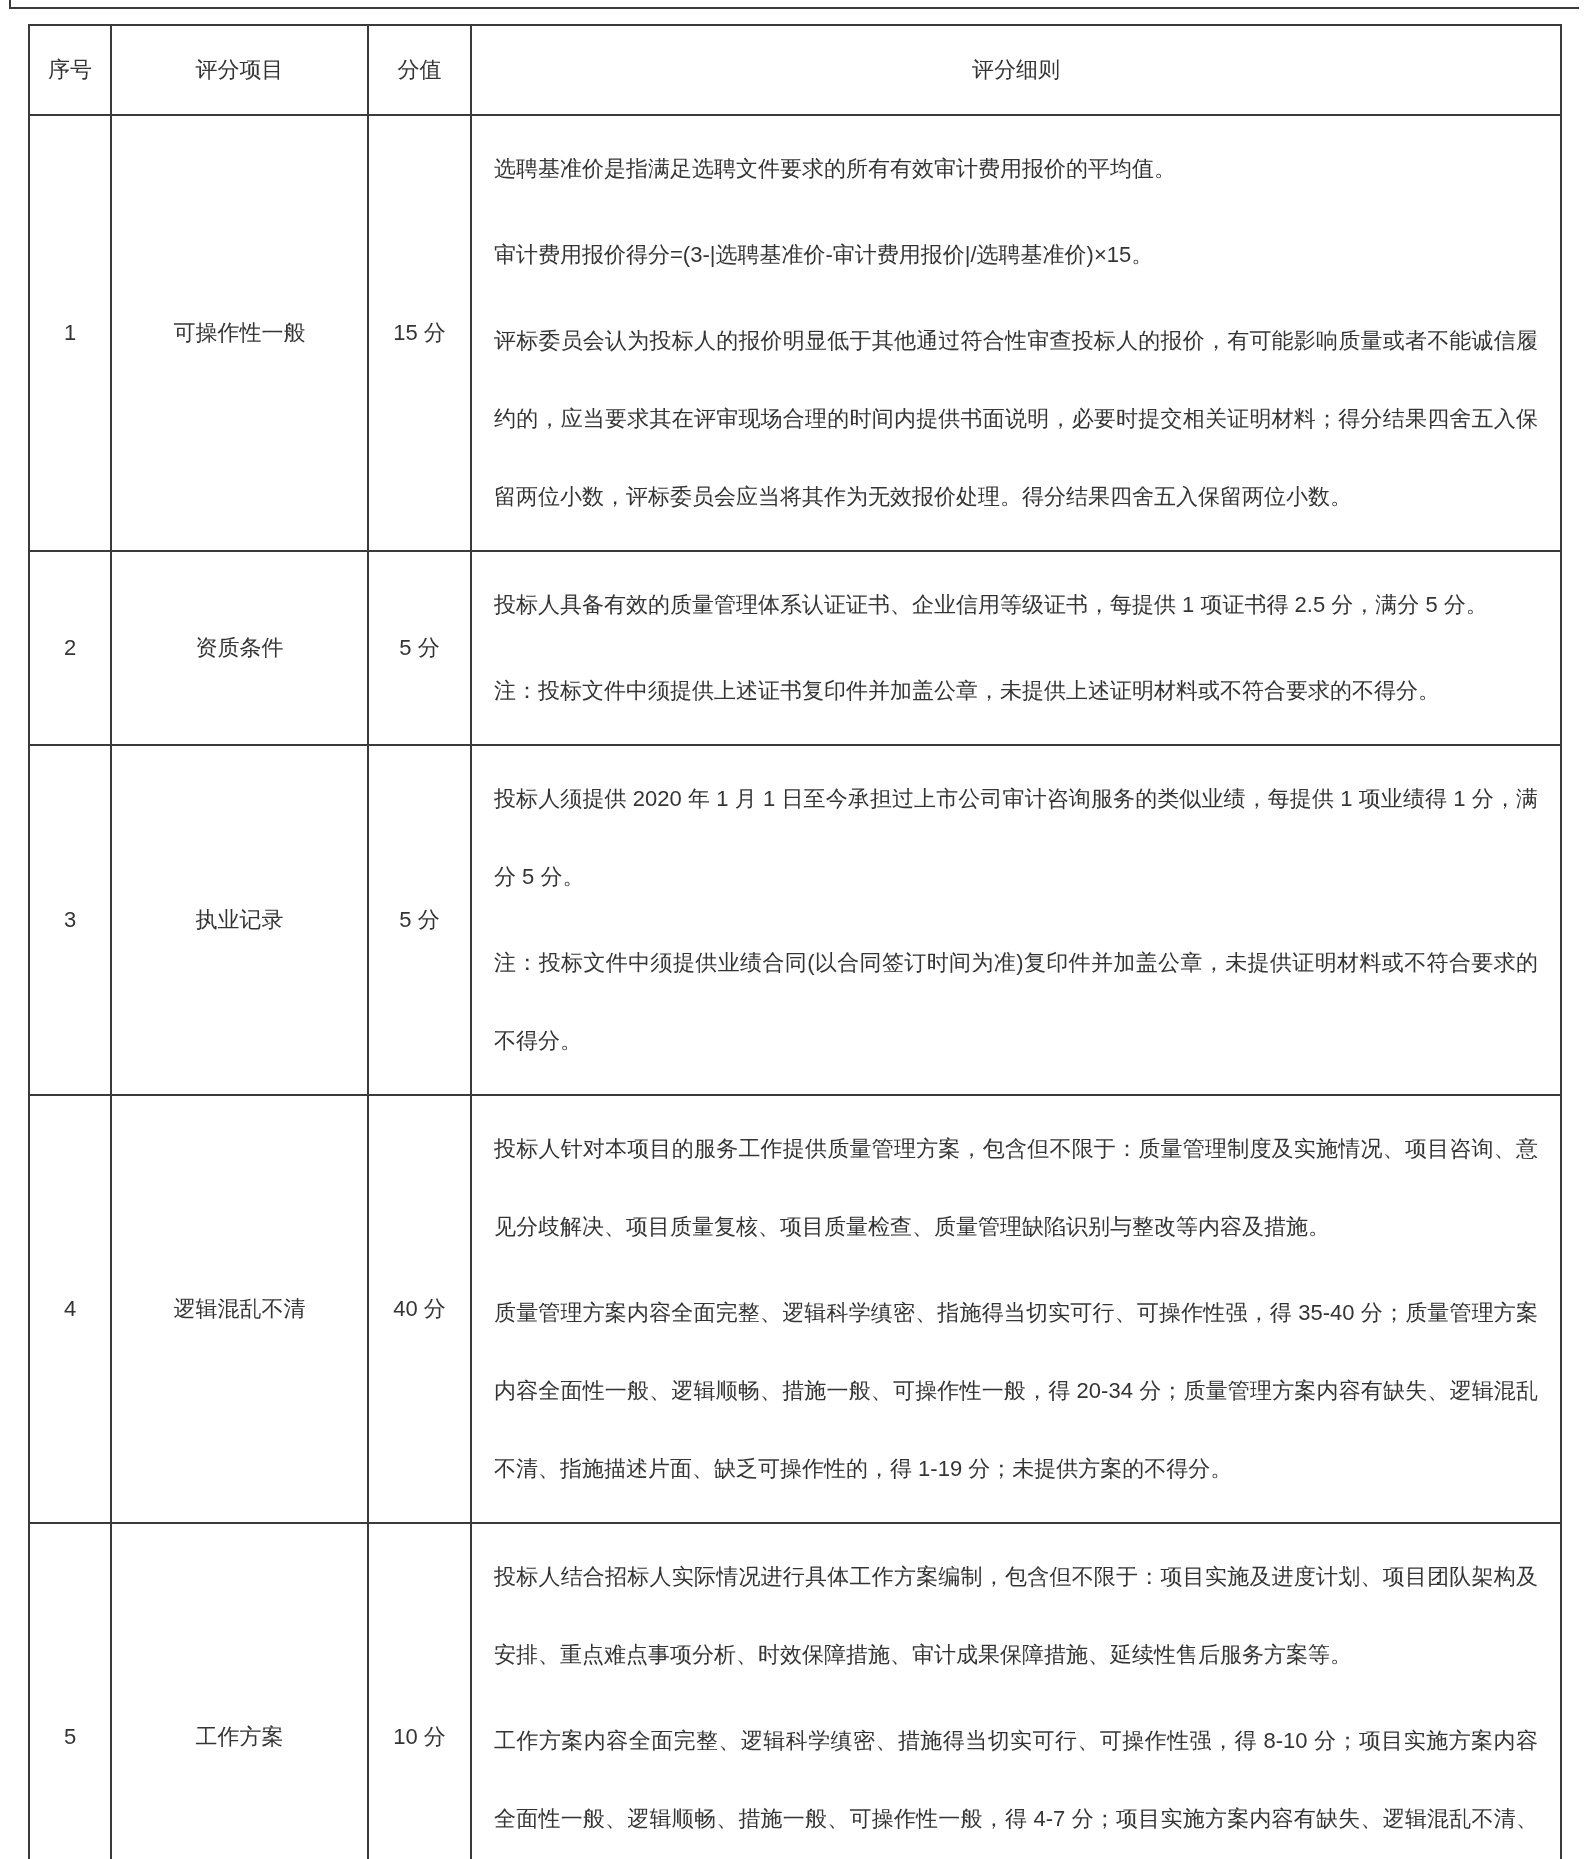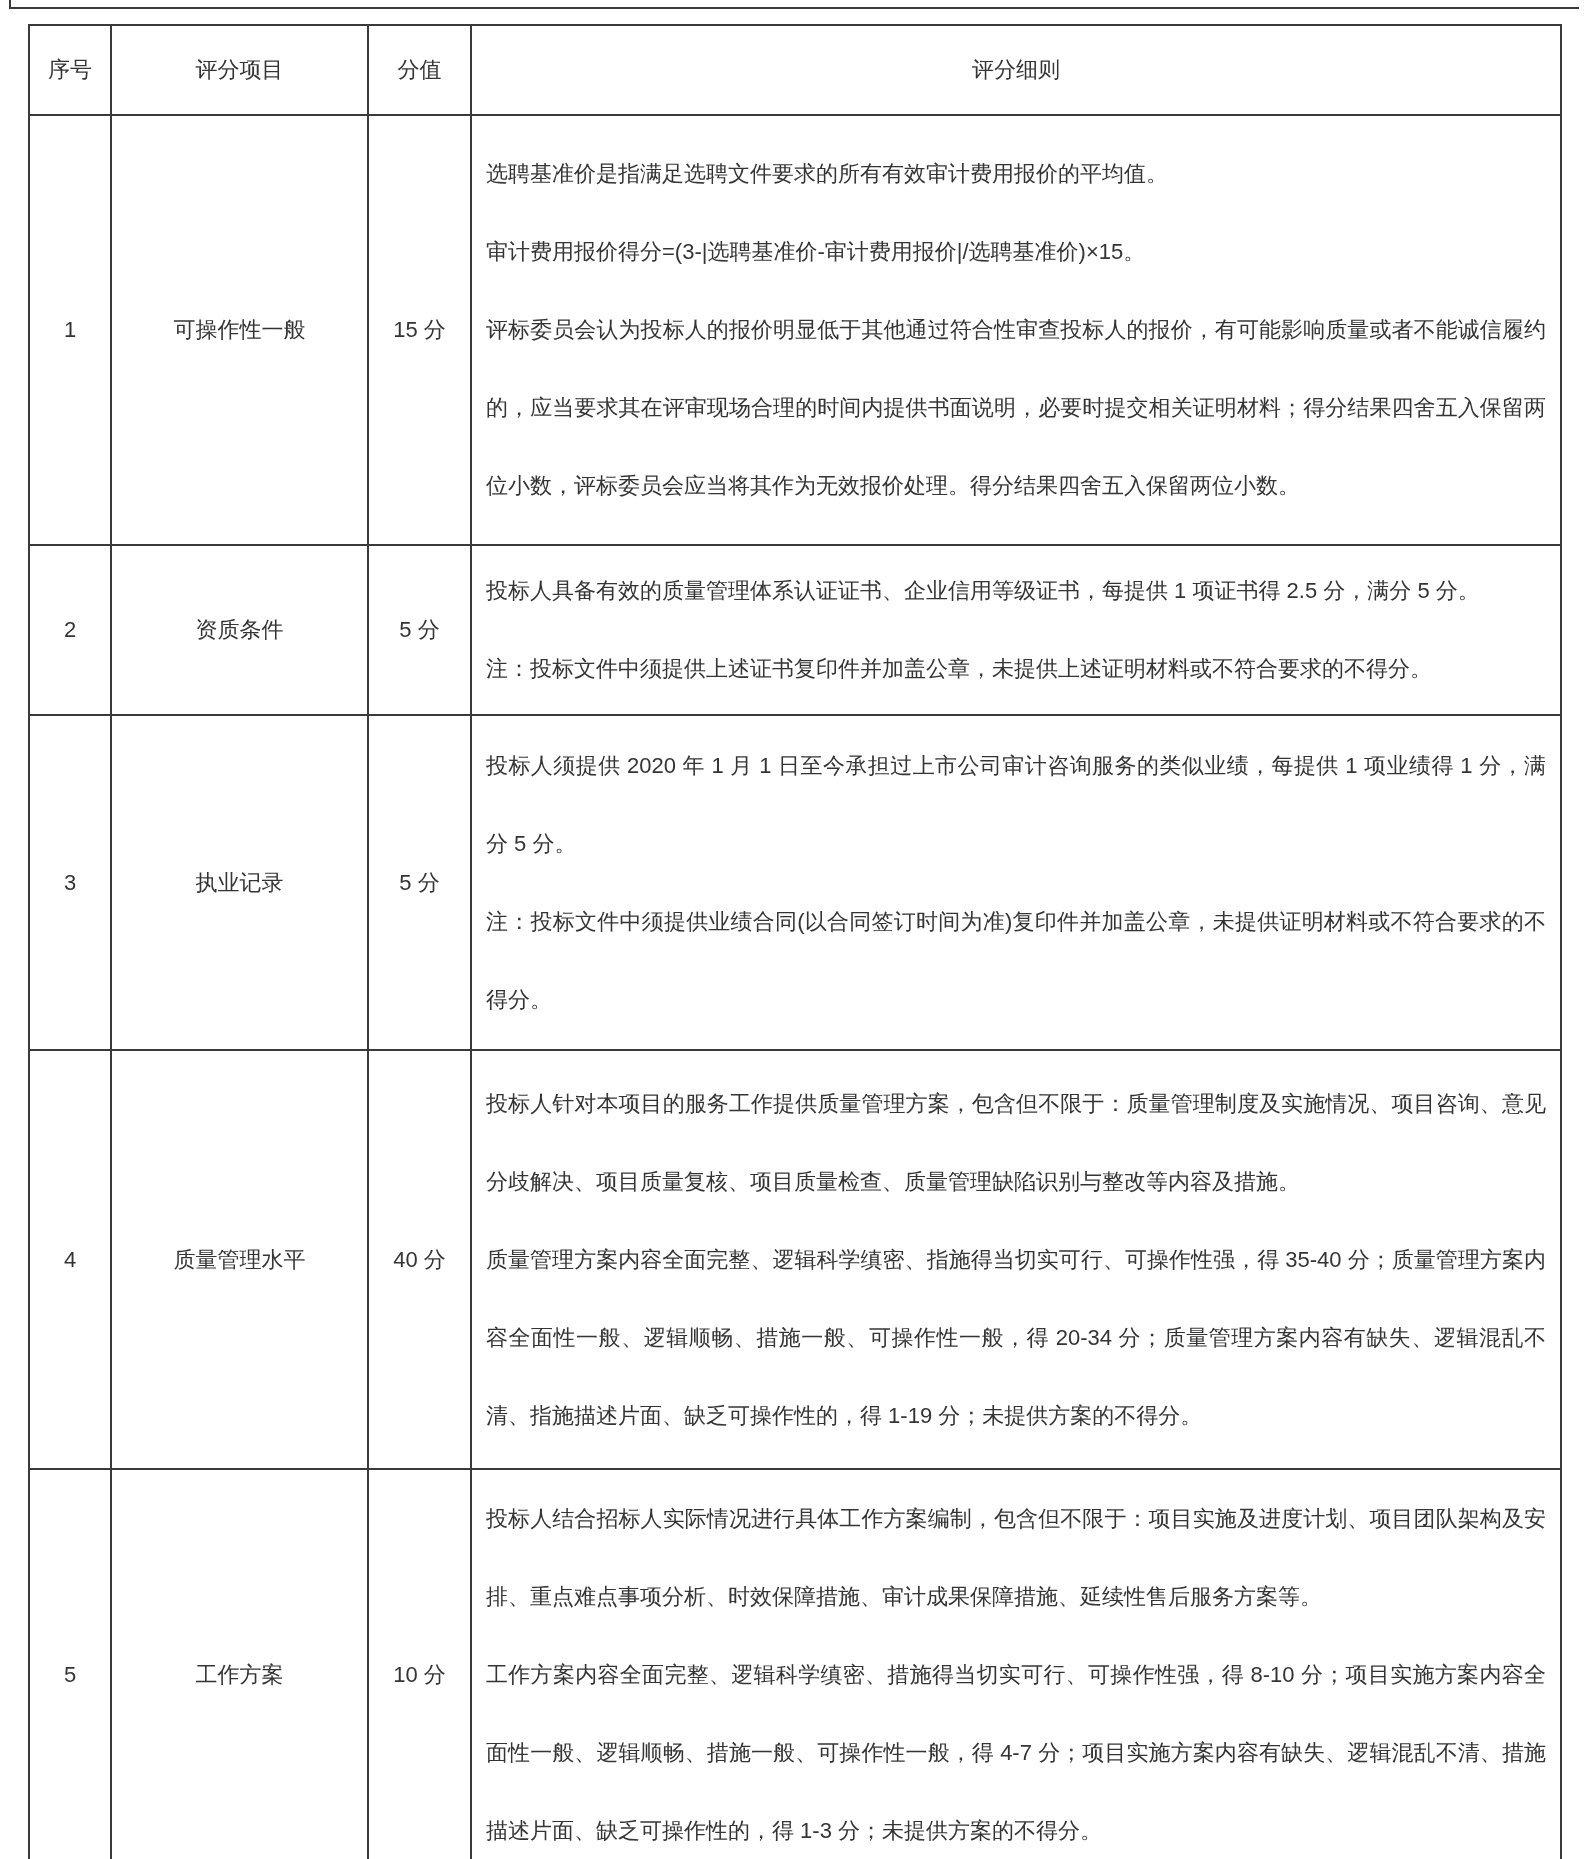--- a/index.html
+++ b/index.html
@@ -54,21 +54,21 @@
   td.cell-no, td.cell-item, td.cell-score {
     text-align: center;
     padding: 0;
   }
   td.cell-details {
     padding: 6px 14px;
     line-height: 78px;
     text-align: justify;
   }
   td.cell-details p {
-    margin: 0;
+    margin: 8px;
     padding: 0;
   }
   tr.row-1 { height: 430px; }
   tr.row-2 { height: 154px; }
   tr.row-3 { height: 335px; }
   tr.row-4 { height: 419px; }
   tr.row-5 { height: 411px; }
 </style>
 </head>
 <body>
@@ -115,21 +115,21 @@
       <td class="cell-no">3</td>
       <td class="cell-item">执业记录</td>
       <td class="cell-score">5 分</td>
       <td class="cell-details">
         <p>投标人须提供 2020 年 1 月 1 日至今承担过上市公司审计咨询服务的类似业绩，每提供 1 项业绩得 1 分，满分 5 分。</p>
         <p>注：投标文件中须提供业绩合同(以合同签订时间为准)复印件并加盖公章，未提供证明材料或不符合要求的不得分。</p>
       </td>
     </tr>
     <tr class="row-4">
       <td class="cell-no">4</td>
-      <td class="cell-item">质量管理水平</td>
+      <td class="cell-item">逻辑混乱不清</td>
       <td class="cell-score">40 分</td>
       <td class="cell-details">
         <p>投标人针对本项目的服务工作提供质量管理方案，包含但不限于：质量管理制度及实施情况、项目咨询、意见分歧解决、项目质量复核、项目质量检查、质量管理缺陷识别与整改等内容及措施。</p>
         <p>质量管理方案内容全面完整、逻辑科学缜密、指施得当切实可行、可操作性强，得 35-40 分；质量管理方案内容全面性一般、逻辑顺畅、措施一般、可操作性一般，得 20-34 分；质量管理方案内容有缺失、逻辑混乱不清、指施描述片面、缺乏可操作性的，得 1-19 分；未提供方案的不得分。</p>
       </td>
     </tr>
     <tr class="row-5">
       <td class="cell-no">5</td>
       <td class="cell-item">工作方案</td>
       <td class="cell-score">10 分</td>

